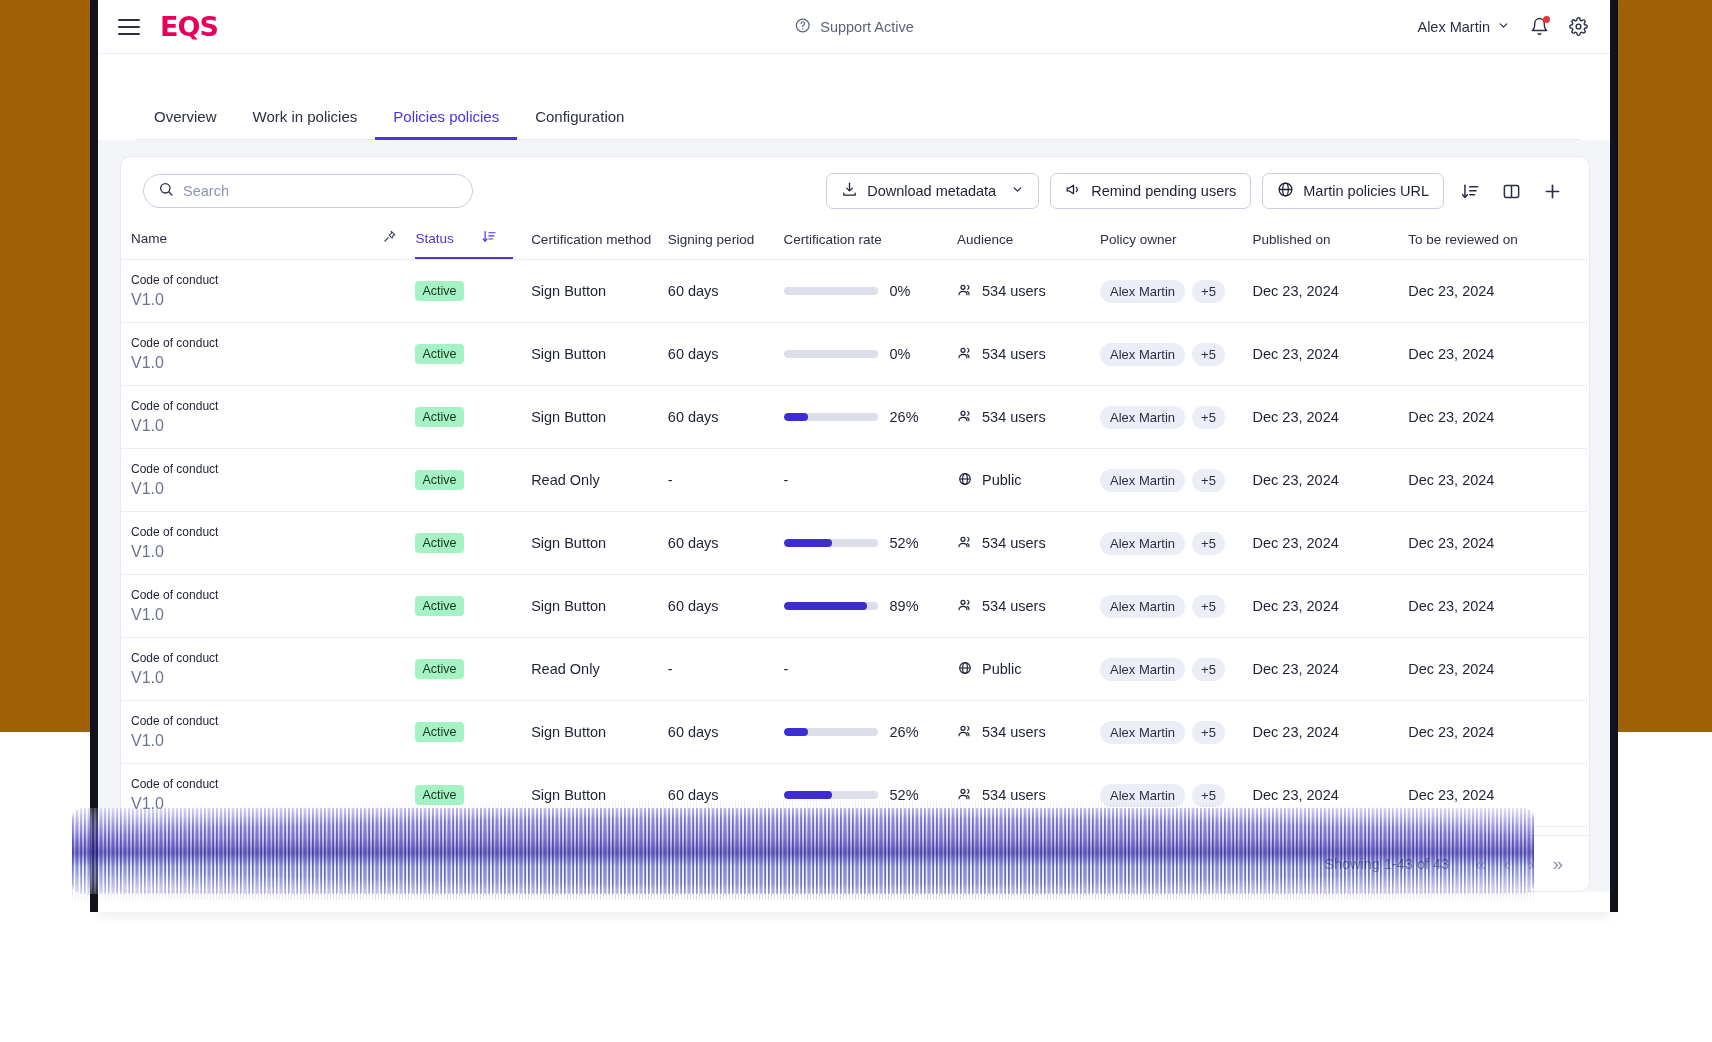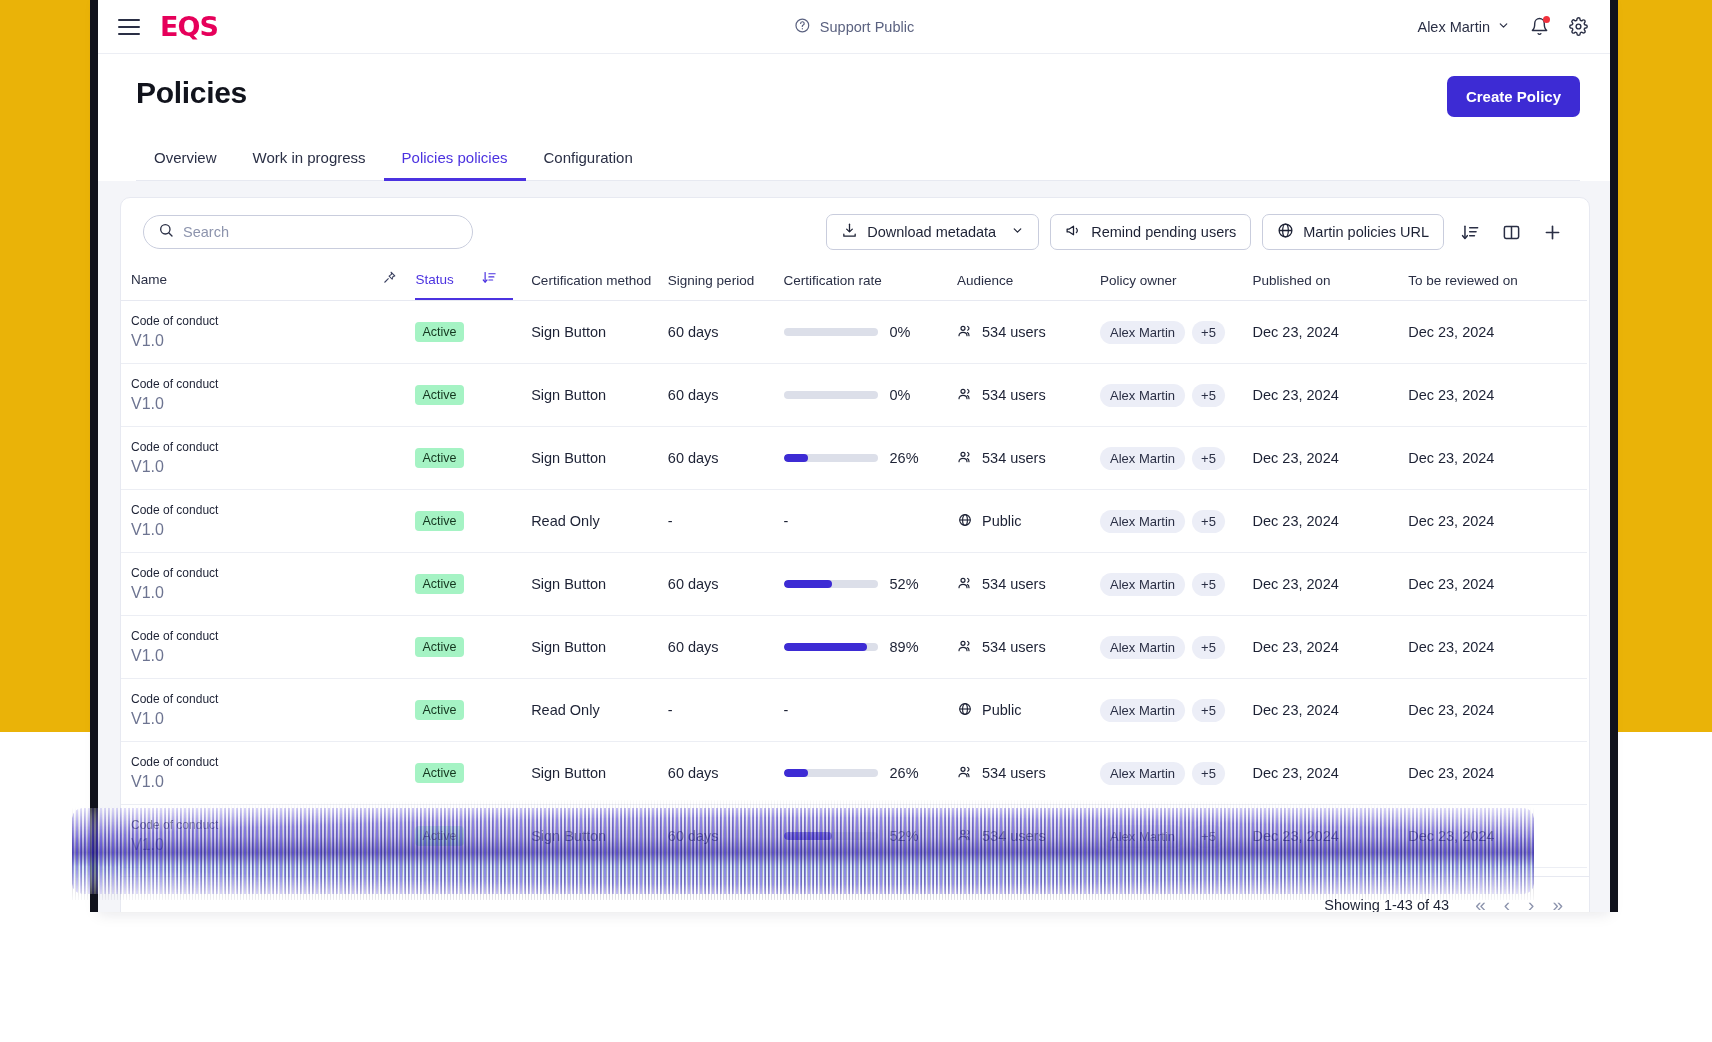--- a/index.html
+++ b/index.html
@@ -2,21 +2,21 @@
 <html><head>
 <meta charset="utf-8">
 <style>
   * { box-sizing: border-box; margin: 0; padding: 0; }
   html, body {
     width: 1712px; height: 1042px;
     background: #ffffff;
     font-family: "Liberation Sans", sans-serif;
     overflow: hidden;
   }
-  .stage { position: relative; width: 1712px; height: 732px; background:#eab308;text-decoration:underline; }
+  .stage { position: relative; width: 1712px; height: 732px; background:#a16207;text-decoration:underline; }
 
   
   .window {
     position: absolute; left: 98px; top: 0; width: 1512px; height: 912px;
     background: #ffffff; overflow: hidden;
     box-shadow: 0 2px 14px rgba(20,20,50,.10);
   }
   .edge-l { position:absolute; left:90px; top:0; width:8px; height:912px; background:#11131c; }
   .edge-r { position:absolute; left:1610px; top:0; width:8px; height:912px; background:#11131c; }
 
@@ -165,21 +165,21 @@
       <div class="logo">EQS</div>
 
       <div class="support">
         <span>
           <svg width="17" height="17" viewBox="0 0 24 24" fill="none" stroke="#5b6280" stroke-width="1.7">
             <circle cx="12" cy="12" r="9"></circle>
             <path d="M9.6 9.2a2.5 2.5 0 1 1 3.2 2.4c-.6.25-.9.7-.9 1.3v.5" stroke-linecap="round"></path>
             <circle cx="12" cy="16.6" r=".9" fill="#5b6280" stroke="none"></circle>
           </svg>
         </span>
-        <span>Support Public</span>
+        <span>Support Active</span>
       </div>
 
       <div class="topright">
         <div class="userbtn">
           <span>Alex Martin</span>
           <span>
             <svg width="13" height="13" viewBox="0 0 24 24" fill="none" stroke="#2a2f45" stroke-width="2.2" stroke-linecap="round" stroke-linejoin="round">
                 <polyline points="6 9 12 15 18 9"></polyline>
               </svg>
           </span>
@@ -194,27 +194,23 @@
         <div class="icon-btn">
           <svg width="19" height="19" viewBox="0 0 24 24" fill="none" stroke="#2a2f45" stroke-width="1.8" stroke-linecap="round" stroke-linejoin="round">
             <circle cx="12" cy="12" r="3"></circle>
             <path d="M19.4 15a1.65 1.65 0 0 0 .33 1.82l.06.06a2 2 0 1 1-2.83 2.83l-.06-.06a1.65 1.65 0 0 0-1.82-.33 1.65 1.65 0 0 0-1 1.51V21a2 2 0 1 1-4 0v-.09A1.65 1.65 0 0 0 9 19.4a1.65 1.65 0 0 0-1.82.33l-.06.06a2 2 0 1 1-2.83-2.83l.06-.06a1.65 1.65 0 0 0 .33-1.82 1.65 1.65 0 0 0-1.51-1H3a2 2 0 1 1 0-4h.09A1.65 1.65 0 0 0 4.6 9a1.65 1.65 0 0 0-.33-1.82l-.06-.06a2 2 0 1 1 2.83-2.83l.06.06A1.65 1.65 0 0 0 9 4.6a1.65 1.65 0 0 0 1-1.51V3a2 2 0 1 1 4 0v.09a1.65 1.65 0 0 0 1 1.51 1.65 1.65 0 0 0 1.82-.33l.06-.06a2 2 0 1 1 2.83 2.83l-.06.06A1.65 1.65 0 0 0 19.4 9V9a1.65 1.65 0 0 0 1.51 1H21a2 2 0 1 1 0 4h-.09a1.65 1.65 0 0 0-1.51 1z"></path>
           </svg>
         </div>
       </div>
     </div>
 
     <div class="pagehead">
-      <div class="titlerow">
-        <h1>Policies</h1>
-        <button class="create-btn">Create Policy</button>
-      </div>
       <div class="tabs">
         <div class="tab">Overview</div>
-        <div class="tab">Work in progress</div>
+        <div class="tab">Work in policies</div>
         <div class="tab active">Policies policies</div>
         <div class="tab">Configuration</div>
       </div>
     </div>
 
     <div class="content">
       <div class="card">
 
         <div class="toolbar">
           <div class="search">

